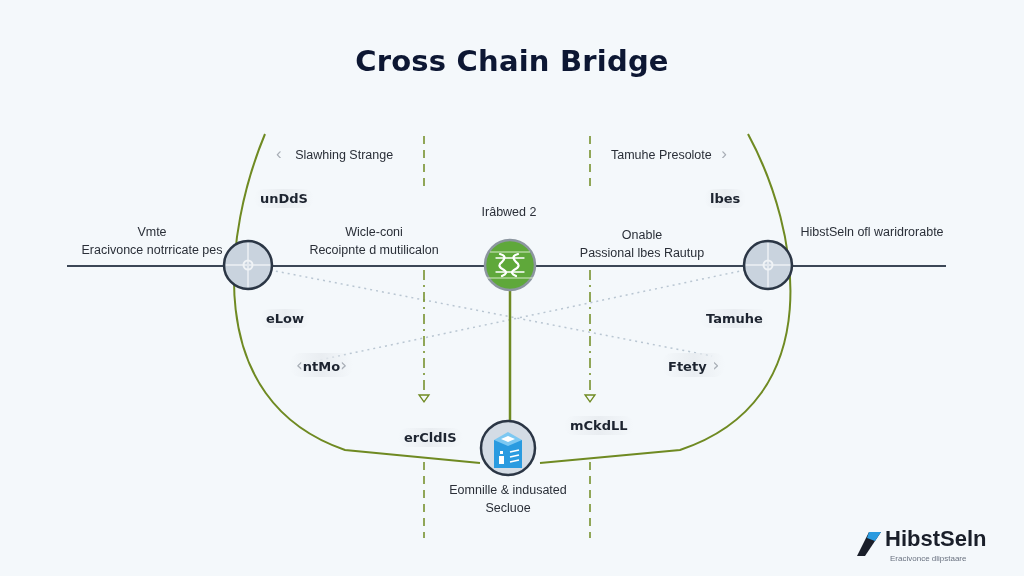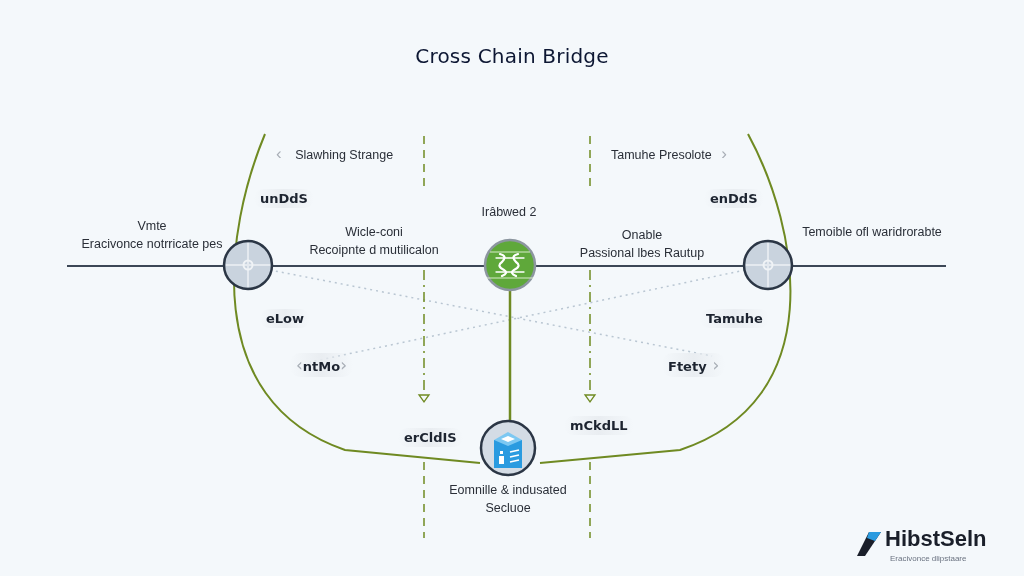--- a/index.html
+++ b/index.html
@@ -6,21 +6,21 @@
     body {
       width: 1024px; height: 576px; overflow: hidden;
       background: #f4f8fb;
       font-family: "DejaVu Sans", sans-serif;
       color: #1d2430;
       position: relative;
     }
     #stage { position: absolute; left: 0; top: 0; width: 1024px; height: 576px; }
     .title {
       position: absolute; left: 0; top: 44px; width: 1024px; text-align: center;
-      font-family: "DejaVu Sans", sans-serif; font-weight: normal; font-size: 20px;
+      font-family: "DejaVu Sans", sans-serif; font-weight: bold; font-size: 29px;
       color: #0d1733; letter-spacing: 0.2px;
     }
     .lbl {
       position: absolute; font-size: 12.5px; color: #2a2f38; white-space: nowrap;
       font-family: "Liberation Sans", sans-serif;
     }
     .lbl.center { text-align: center; transform: translateX(-50%); }
     .lbl .l1, .lbl .l2 { display: block; line-height: 18px; }
     .pill {
       position: absolute; font-size: 13px; font-weight: bold; color: #1d2430;
@@ -106,39 +106,39 @@
     <span class="chev">‹</span>
     <span style="font-size:12.5px; margin-left:10px;">Slawhing Strange</span>
   </div>
   <div class="lbl" style="left:611px; top:144px;">
     <span style="font-size:12.5px; margin-right:6px;">Tamuhe Presolote</span>
     <span class="chev">›</span>
   </div>
 
   
   <div class="pill" style="left:254px; top:189px;">unDdS</div>
-  <div class="pill" style="left:704px; top:189px;">enDdS</div>
+  <div class="pill" style="left:704px; top:189px;">lbes</div>
   <div class="pill" style="left:260px; top:309px;">eLow</div>
   <div class="pill" style="left:700px; top:309px;">Tamuhe</div>
   <div class="pill" style="left:290px; top:353px;">
     <span class="chev">‹</span><span>ntMo</span><span class="chev">›</span>
   </div>
   <div class="pill" style="left:662px; top:353px;">
     <span>Ftety</span><span class="chev" style="margin-left:6px;">›</span>
   </div>
   <div class="pill" style="left:398px; top:428px;">erCldIS</div>
   <div class="pill" style="left:564px; top:416px;">mCkdLL</div>
 
   
-  <div class="lbl center" style="left:152px; top:217px;">
+  <div class="lbl center" style="left:152px; top:223px;">
     <span class="l1">Vmte</span>
     <span class="l2">Eracivonce notrricate pes</span>
   </div>
   <div class="lbl center" style="left:872px; top:223px;">
-    <span class="l2">Temoible ofl waridrorabte</span>
+    <span class="l2">HibstSeln ofl waridrorabte</span>
   </div>
   <div class="lbl center" style="left:642px; top:226px;">
     <span class="l1">Onable</span>
     <span class="l2">Passional lbes Rautup</span>
   </div>
   <div class="lbl center" style="left:374px; top:223px;">
     <span class="l1">Wicle-coni</span>
     <span class="l2">Recoipnte d mutilicalon</span>
   </div>
   <div class="lbl center" style="left:509px; top:205px;">Irâbwed 2</div>

